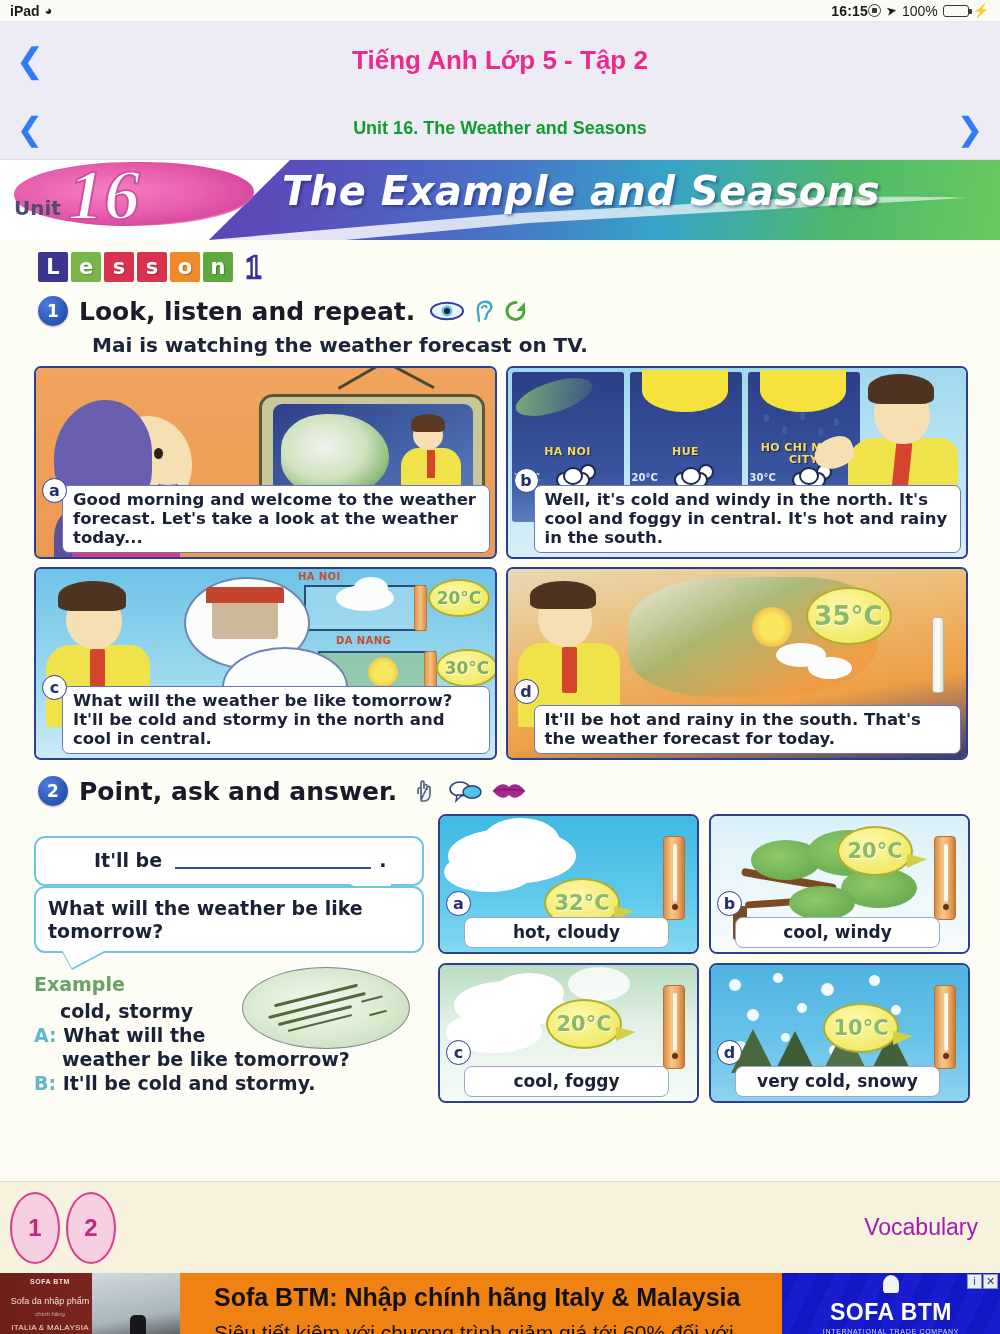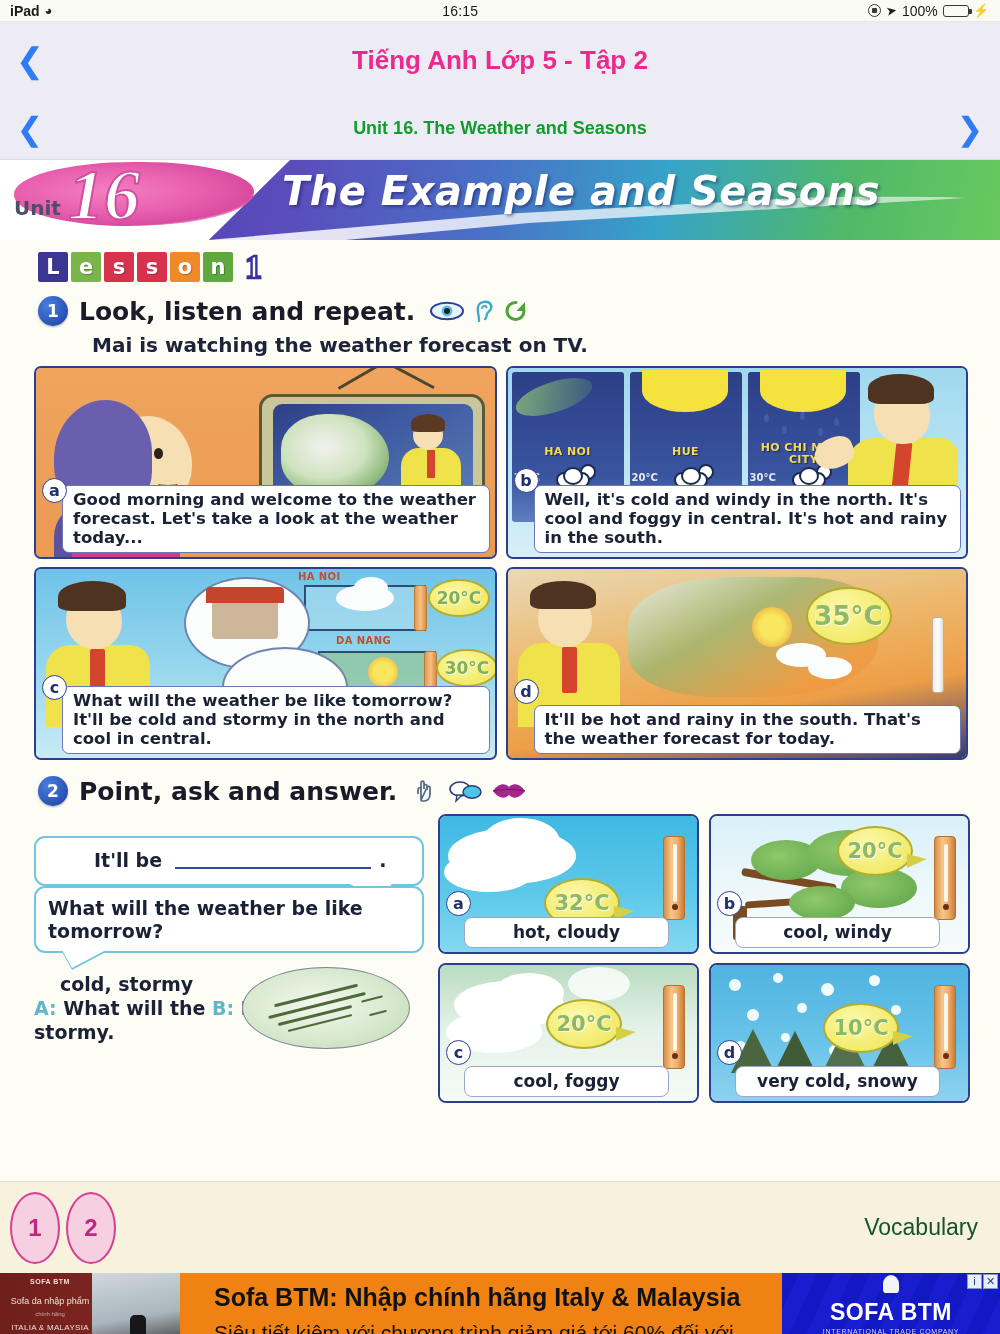--- a/index.html
+++ b/index.html
@@ -10,21 +10,21 @@
   }
 
   
   #status-bar {
     height: 22px; background: #fbfbf5;
     display: flex; align-items: center;
     padding: 0 10px; font-size: 14px; color: #1a1a1a;
     border-bottom: 1px solid #e8e8e0;
   }
   .sb-left { display: flex; align-items: center; gap: 5px; flex: 0 0 auto; }
-  .sb-center { flex: 1; text-align: center; font-weight: 400; letter-spacing: .2px; }
+  .sb-center { flex: 1; text-align: right; font-weight: 700; letter-spacing: .2px; }
   .sb-right { display: flex; align-items: center; gap: 5px; flex: 0 0 auto; }
   .sb-label { font-weight: 600; }
   .wifi-glyph { font-size: 13px; }
   .battery {
     width: 26px; height: 12px; border: 1.4px solid #3a3a3a;
     border-radius: 3px; position: relative; padding: 1.2px;
   }
   .battery::after {
     content: ""; position: absolute; right: -4px; top: 3px;
     width: 2.4px; height: 5px; background: #3a3a3a; border-radius: 0 1px 1px 0;
@@ -422,21 +422,21 @@
   }
   .page-dot {
     width: 50px; height: 72px; border-radius: 50%;
     background: #f6cfe0; border: 2px solid #d43f94;
     color: #c2277f; font-size: 24px; font-weight: 600;
     display: flex; align-items: center; justify-content: center;
     margin-right: 6px; cursor: pointer;
     font-family: "Liberation Sans", sans-serif;
   }
   #vocabulary-link {
-    margin-left: auto; color: #14532d; font-size: 23px; cursor: pointer;
+    margin-left: auto; color: #a21caf; font-size: 23px; cursor: pointer;
   }
 
   
   #ad-banner {
     height: 114px; display: flex; position: relative;
     background: #ef8213; overflow: hidden;
   }
   #ad-thumb {
     width: 180px; height: 100%; position: relative;
     background: linear-gradient(90deg,#6e1f1a 0%,#7b2420 52%,#2e2c2b 52%,#141414 100%);
@@ -709,24 +709,26 @@
 
       <div id="example-area">
         <div id="example-pic">
           <span class="storm-streak" style="left:30px;top:26px;width:86px"></span>
           <span class="storm-streak" style="left:24px;top:36px;width:100px"></span>
           <span class="storm-streak" style="left:34px;top:46px;width:76px"></span>
           <span class="storm-streak" style="left:44px;top:54px;width:66px;height:2px"></span>
           <span class="storm-streak" style="left:118px;top:30px;width:22px;height:2px"></span>
           <span class="storm-streak" style="left:126px;top:44px;width:18px;height:2px"></span>
         </div>
+        <div id="example-label">Example</div>
         <div id="example-lines">
           <span class="kw">cold, stormy</span>
           <span><span class="spk">A:</span>
             <span>What will the</span></span>
+          <span class="ind">weather be like tomorrow?</span>
           <span><span class="spk">B:</span>
             <span>It'll be cold and stormy.</span></span>
         </div>
       </div>
     </div>
 
     <div id="act2-right">
 
       <div class="wcard">
         <div class="wa-bg"></div>

